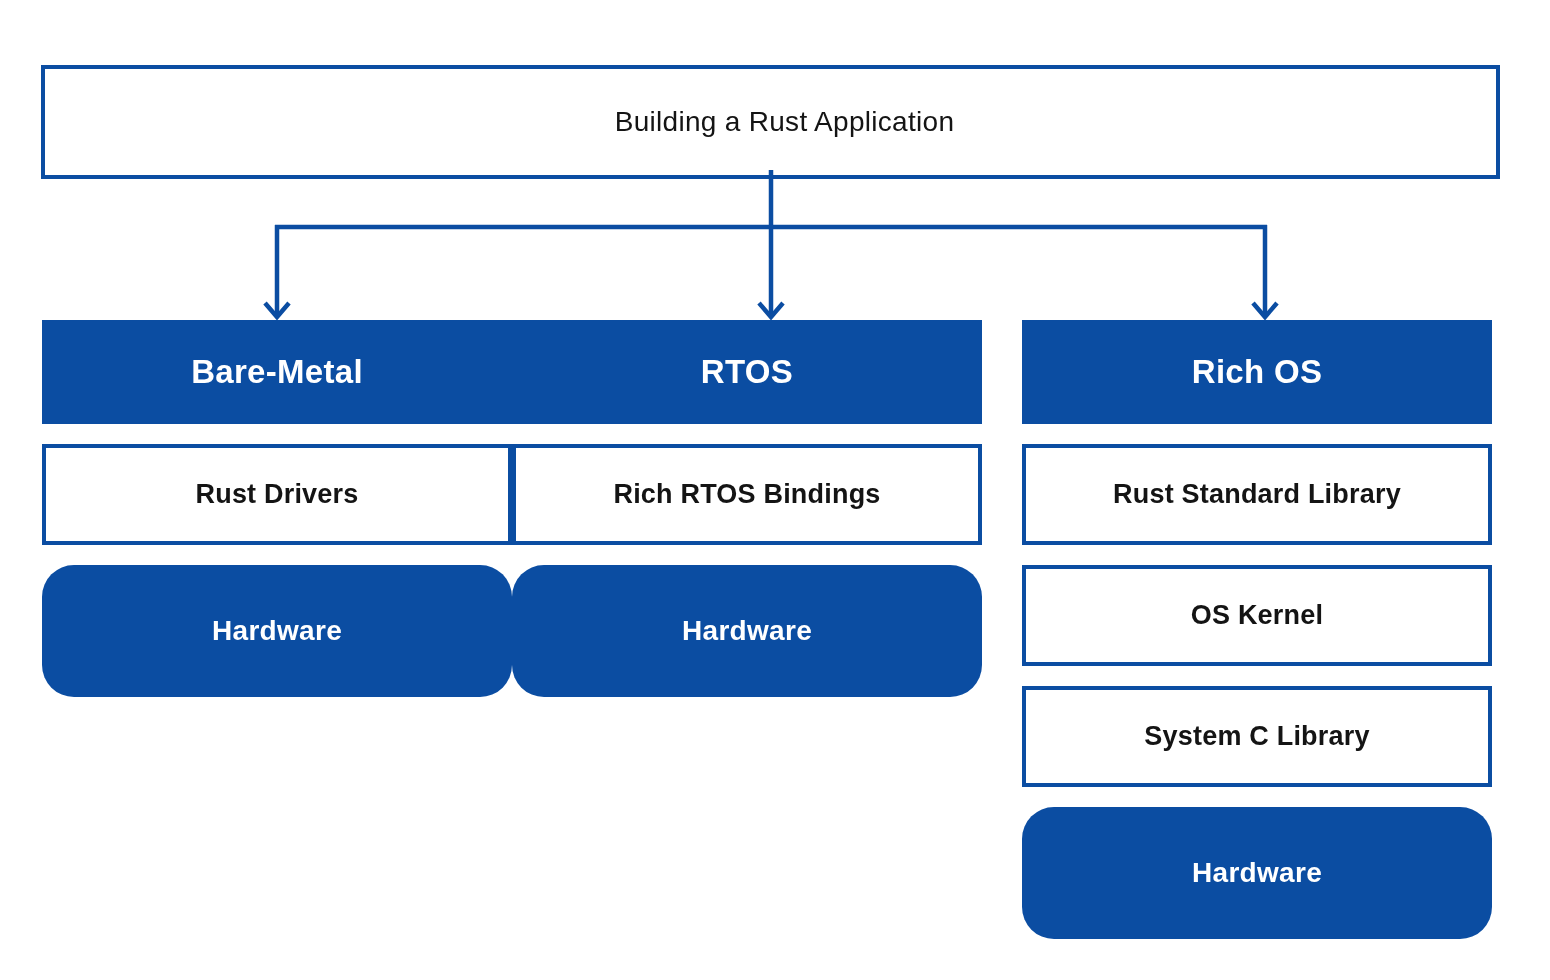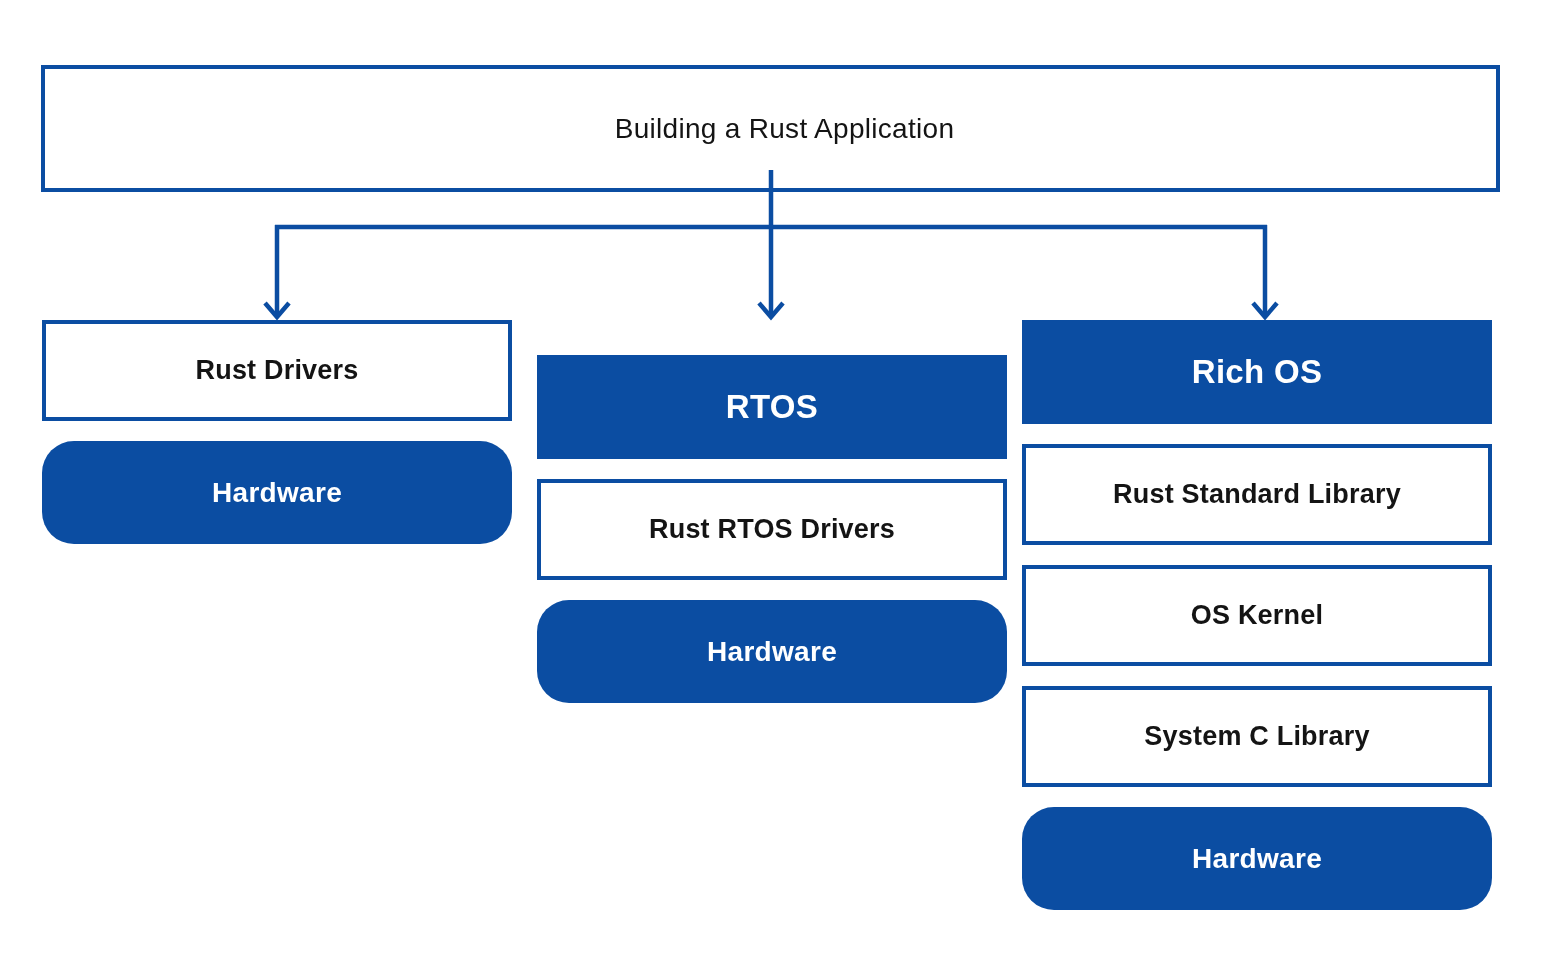--- a/index.html
+++ b/index.html
@@ -13,21 +13,21 @@
     width: 1550px;
     height: 980px;
     background: var(--background, #ffffff);
     overflow: hidden;
   }
   .title-box {
     position: absolute;
     left: 41px;
     top: 65px;
     width: 1459px;
-    height: 127px;
+    height: 114px;
     box-sizing: border-box;
     border: 4px solid var(--blue, #0b4da2);
     background: #ffffff;
     display: flex;
     align-items: center;
     justify-content: center;
     padding-left: 28px;
   }
   .title-box span {
     font-size: 28px;
@@ -44,21 +44,21 @@
   }
   .col {
     position: absolute;
     top: 320px;
     width: 470px;
     display: flex;
     flex-direction: column;
     gap: 20px;
   }
   .col.c1 { left: 42px; }
-  .col.c2 { left: 537px; margin-top: 35px; }
+  .col.c2 { left: 512px; }
   .col.c3 { left: 1022px; justify-content: center; }
   .hdr {
     height: 104px;
     box-sizing: border-box;
     background: var(--blue, #0b4da2);
     color: #ffffff;
     font-size: 33px;
     font-weight: 700;
     display: flex;
     align-items: center;
@@ -72,21 +72,21 @@
     background: #ffffff;
     color: var(--ink, #141414);
     font-size: 27px;
     display: flex;
     align-items: center;
     justify-content: center;
     letter-spacing: 0.2px;
     font-weight: bold;
   }
   .base {
-    height: 103px;
+    height: 132px;
     box-sizing: border-box;
     background: var(--blue, #0b4da2);
     color: #ffffff;
     font-size: 28px;
     font-weight: 700;
     display: flex;
     align-items: center;
     justify-content: center;
     letter-spacing: 0.3px;
     border-radius: 32px;
@@ -113,27 +113,28 @@
       <line x1="1265" y1="225" x2="1265" y2="314"></line>
     </g>
     <g stroke="#0b4da2" stroke-width="4.5" fill="none" stroke-linejoin="miter">
       <polyline points="265,303 277,317 289,303"></polyline>
       <polyline points="759,303 771,317 783,303"></polyline>
       <polyline points="1253,303 1265,317 1277,303"></polyline>
     </g>
   </svg>
 
   <div class="col c1">
+    <div class="hdr">Bare-Metal</div>
     <div class="layer">Rust Drivers</div>
     <div class="base">Hardware</div>
   </div>
 
   <div class="col c2">
     <div class="hdr">RTOS</div>
-    <div class="layer">Rust RTOS Drivers</div>
+    <div class="layer">Rich RTOS Bindings</div>
     <div class="base">Hardware</div>
   </div>
 
   <div class="col c3">
     <div class="hdr">Rich OS</div>
     <div class="layer">Rust Standard Library</div>
     <div class="layer">OS Kernel</div>
     <div class="layer">System C Library</div>
     <div class="base">Hardware</div>
   </div>

